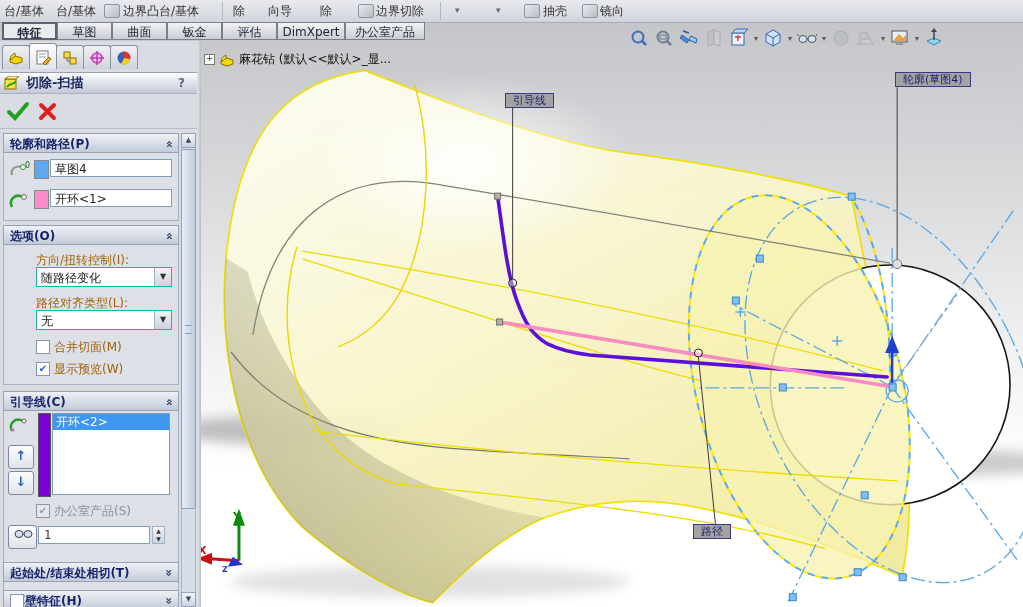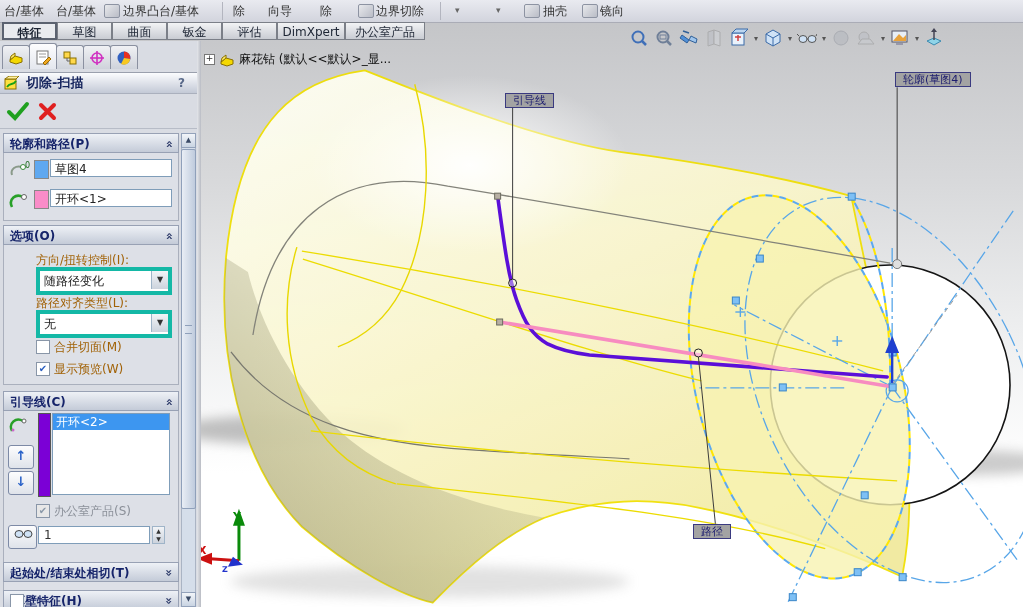--- a/index.html
+++ b/index.html
@@ -39,21 +39,21 @@
   .okrow{position:absolute;left:0;top:55px;width:197px;height:32px;border-bottom:1px solid #b7bcc7;}
   .sechdr{position:absolute;left:3px;width:176px;height:20px;
           background:linear-gradient(180deg,#eef1f6,#c4cbd8);border:1px solid #98a1b4;
           color:#16246a;font-weight:bold;line-height:20px;padding-left:6px;box-sizing:border-box;}
   .chev{position:absolute;right:5px;top:0;color:#33406e;font-weight:bold;display:inline-block;transform:rotate(-90deg);}
   .chev.down{transform:rotate(90deg);}
   .secbody{position:absolute;left:3px;width:176px;border:1px solid #aab0bd;border-top:none;background:#dde0e7;box-sizing:border-box;}
   .fld{position:absolute;height:18px;background:#fff;border:1px solid #7f9db9;line-height:18px;padding-left:4px;box-sizing:border-box;overflow:hidden;white-space:nowrap;}
   .swatch{position:absolute;width:13px;height:17px;border:1px solid #888;}
   .lbl{position:absolute;color:#a16207;white-space:nowrap;}
-  .select{position:absolute;height:28px;background:#fff;border:4px solid #14b8a6;box-sizing:border-box;}
+  .select{position:absolute;height:20px;background:#fff;border:1px solid #14b8a6;box-sizing:border-box;}
   .select .val{position:absolute;left:4px;top:2px;white-space:nowrap;}
   .select .btn{position:absolute;right:0;top:0;width:16px;height:18px;background:linear-gradient(180deg,#f2f4f7,#ccd3dd);
                border-left:1px solid #9fb4c8;text-align:center;font-size:8px;color:#333;line-height:18px;}
   .cb{position:absolute;width:12px;height:12px;background:#fff;border:1px solid #8996a8;font-size:10px;line-height:12px;text-align:center;color:#2b5fc0;font-weight:bold;}
   .cb.dis{background:#e7e7e7;color:#8a98a8;}
   .listbox{position:absolute;background:#fff;border:1px solid #7f9db9;box-sizing:border-box;}
   .listbox .sel{height:16px;background:#3d96f0;color:#fff;line-height:16px;padding-left:3px;}
   .arrbtn{position:absolute;width:24px;height:22px;background:linear-gradient(180deg,#fdfdfe,#dfe3ea);
           border:1px solid #7d8aa6;border-radius:3px;color:#2a62c8;font-weight:bold;text-align:center;line-height:20px;font-size:13px;}
   .spin{position:absolute;height:18px;background:#fff;border:1px solid #7f9db9;box-sizing:border-box;line-height:16px;padding-left:5px;color:#333;}

